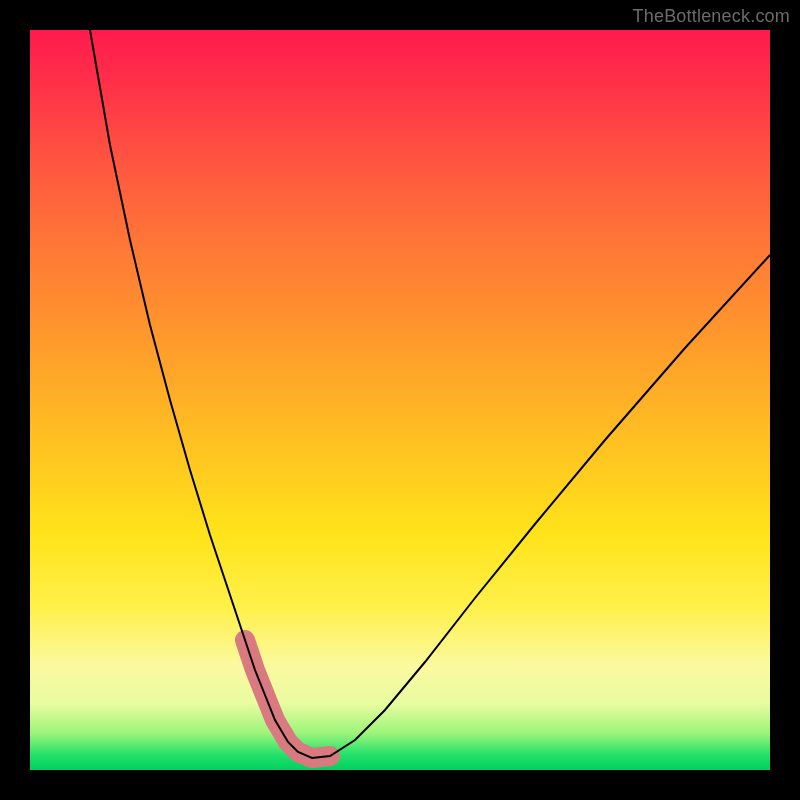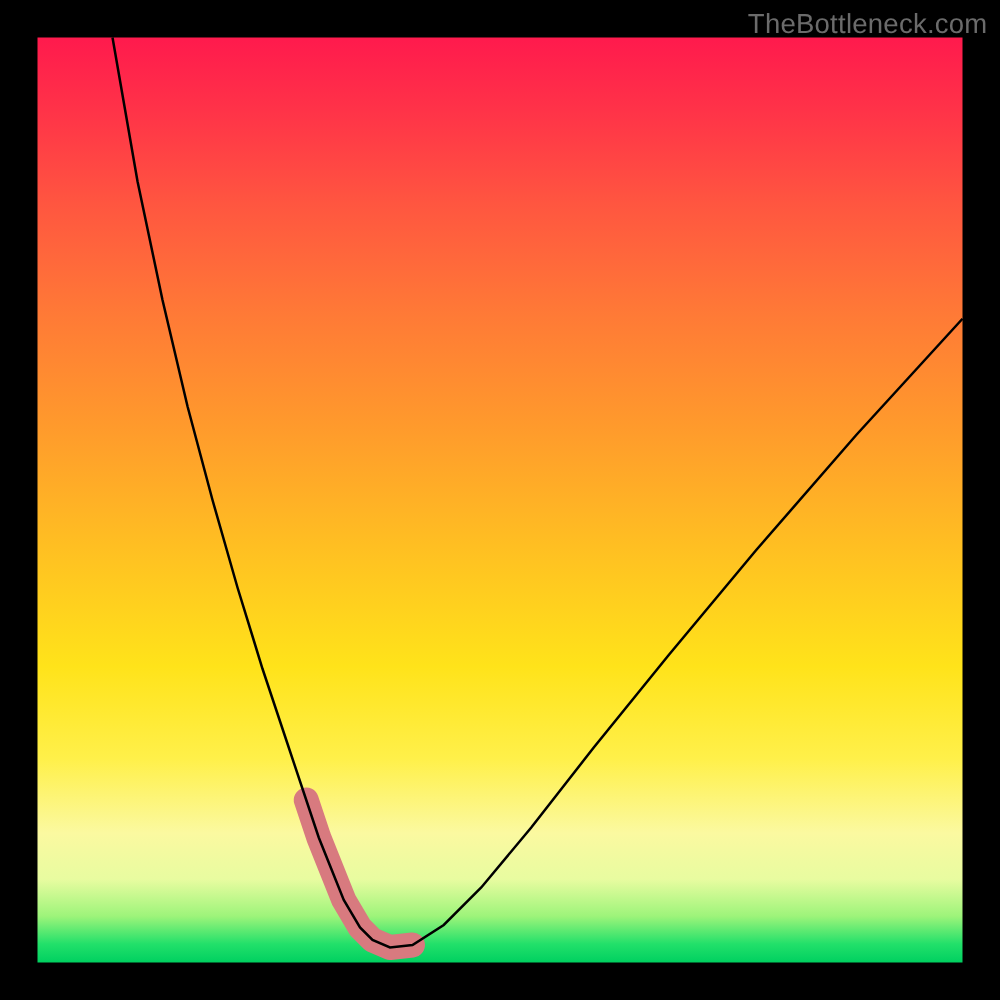--- a/index.html
+++ b/index.html
@@ -36,21 +36,21 @@
       #e8fca0 91%,
       #9df47a 95%,
       #22e06a 98%,
       #00d060 100%);
   }
   .watermark {
     position: absolute;
     top: 6px;
     right: 10px;
     color: #6b6b6b;
-    font-size: 22px;
+    font-size: 18px;
     letter-spacing: 0.2px;
     font-weight: 500;
     user-select: none;
   }
   svg.curve {
     position: absolute;
     left: 0;
     top: 0;
     width: 740px;
     height: 740px;

